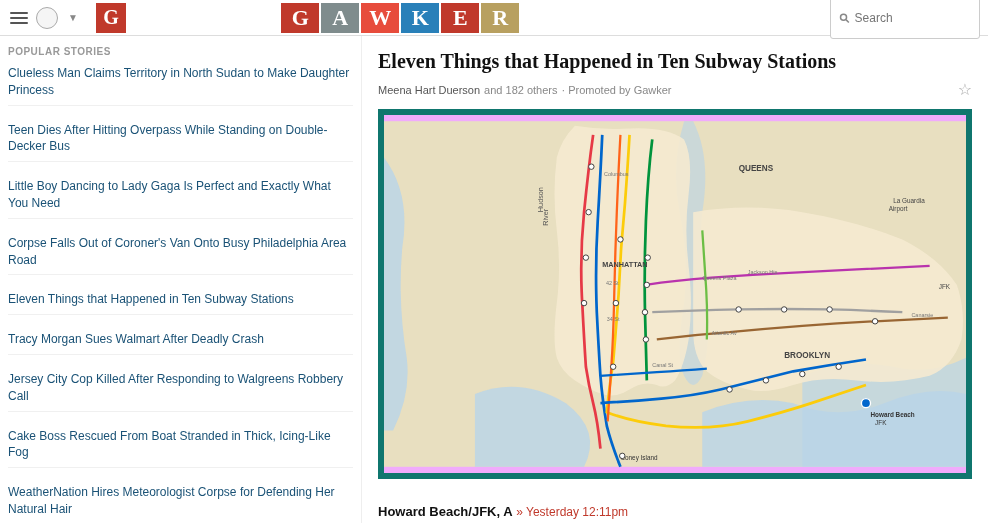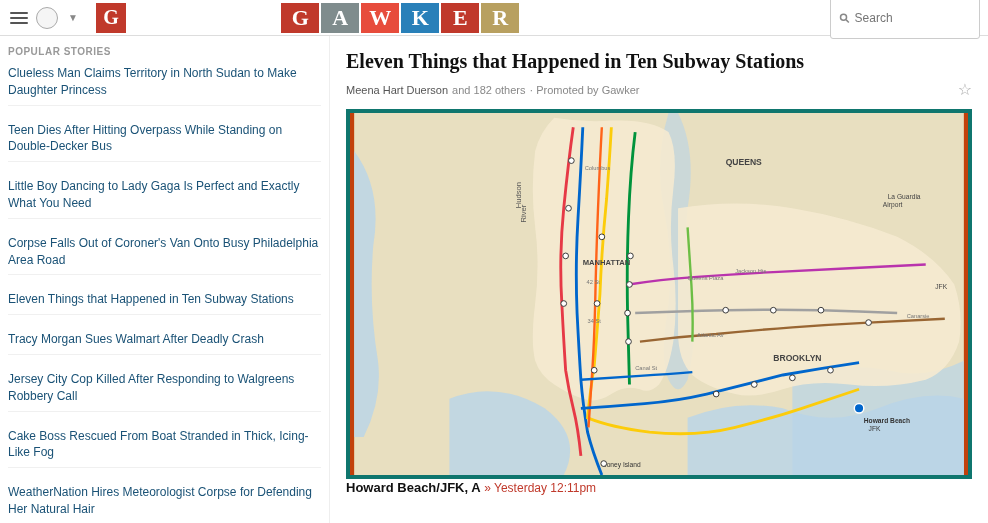--- a/index.html
+++ b/index.html
@@ -117,21 +117,21 @@
 
     
     .main-content {
       display: flex;
       flex: 1;
       overflow: hidden;
     }
 
     
     .sidebar {
-      width: 330px;
+      width: 362px;
       flex-shrink: 0;
       border-right: 1px solid #eee;
       overflow-y: auto;
       padding: 10px 8px;
     }
     .sidebar-title {
       font-size: 10px;
       font-weight: bold;
       color: #999;
       letter-spacing: 0.5px;
@@ -175,34 +175,34 @@
       justify-content: space-between;
     }
     .article-meta-left { display: flex; align-items: center; gap: 4px; }
     .meta-author { color: #555; }
     .meta-promoted { color: #888; }
     .star-icon { color: #aaa; font-size: 16px; cursor: pointer; }
 
     .article-map {
       width: 100%;
       height: 370px;
-      background: #c2410c;
+      background: #f0abfc;
       position: relative;
       overflow: hidden;
-      border: 4px solid #0f766e;
+      border: 6px solid #0f766e;
     }
 
     
     .map-svg {
       width: 100%;
       height: 100%;
     }
 
     .article-caption {
-      margin-top: 0;
+      margin-top: 24px;
       font-size: 13px;
       color: #333;
       line-height: 1.4;
     }
     .caption-location {
       font-weight: bold;
       color: #111;
     }
     .caption-link {
       color: #c0392b;

